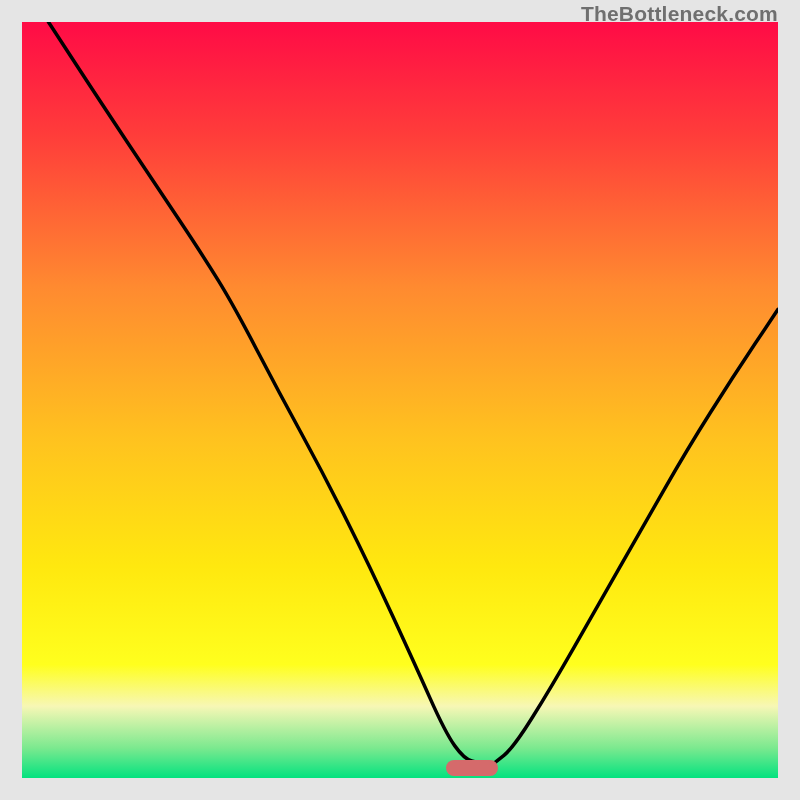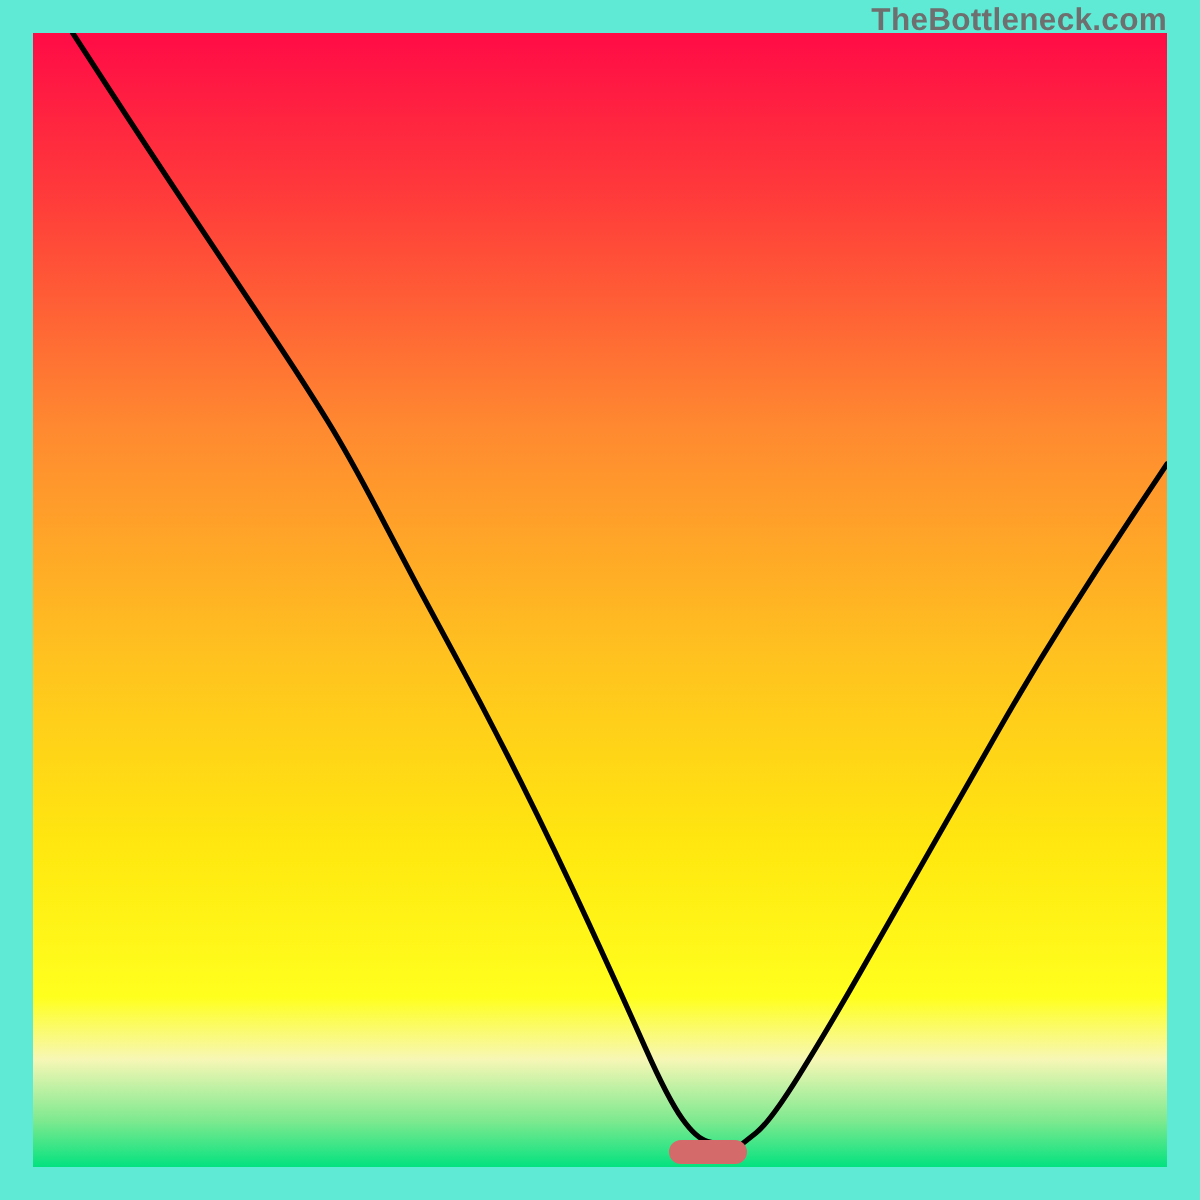--- a/index.html
+++ b/index.html
@@ -8,21 +8,21 @@
     width: 800px;
     height: 800px;
     overflow: hidden;
     background: #000;
     font-family: Arial, Helvetica, sans-serif;
   }
   .container {
     position: relative;
     width: 800px;
     height: 800px;
-    background: #5eead4;
+    background: #e5e5e5;
     text-decoration: underline;
   }
   .plot-area {
     position: absolute;
     left: 22px;
     top: 22px;
     width: 756px;
     height: 756px;
     overflow: hidden;
   }

